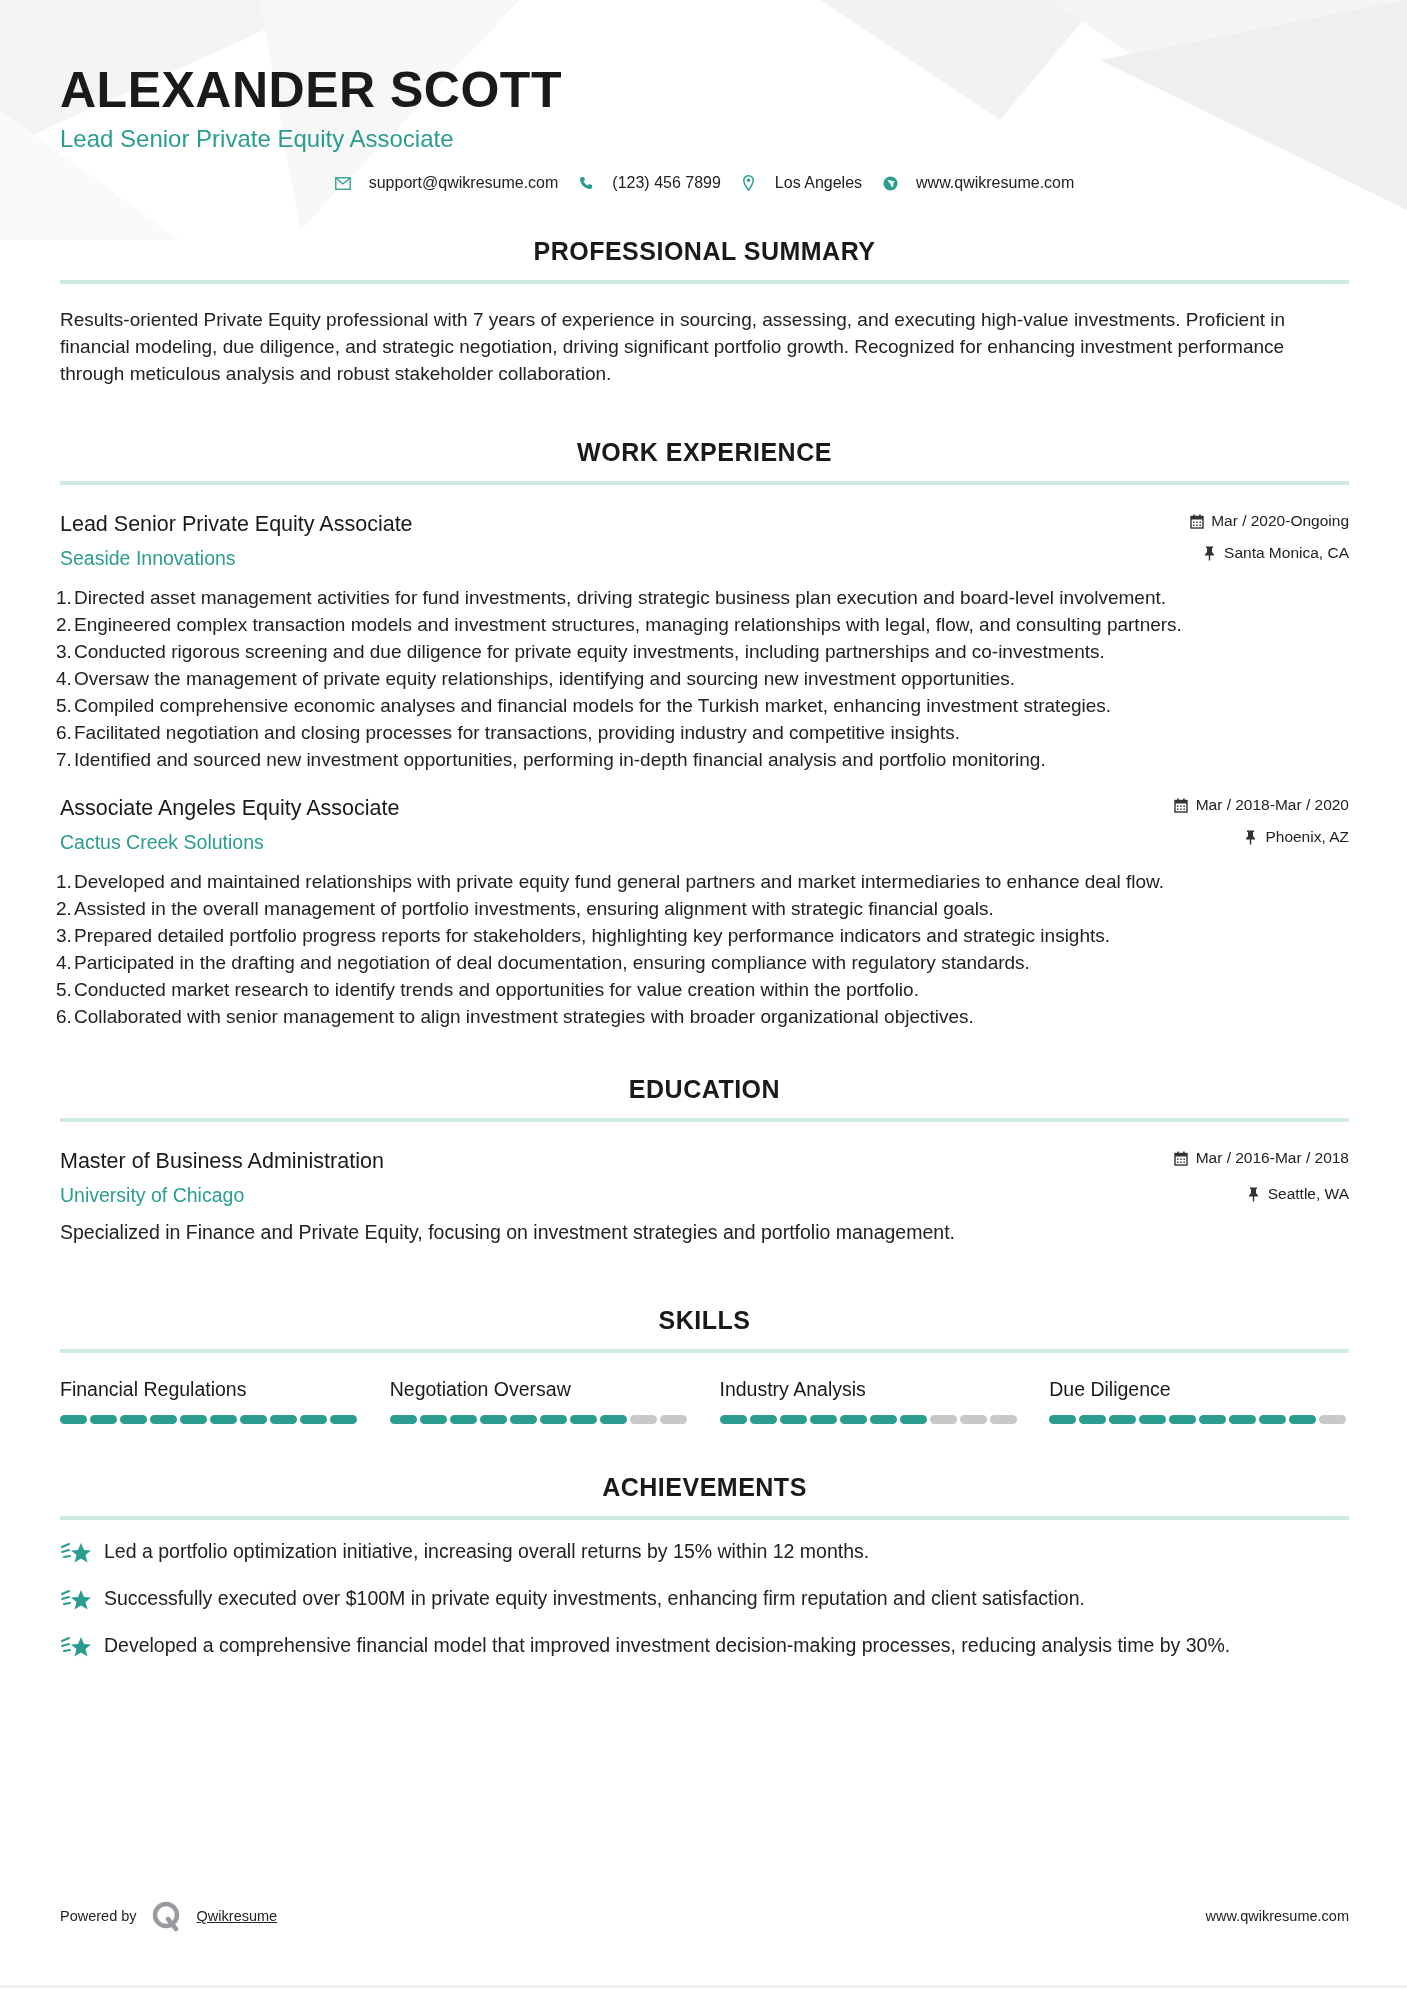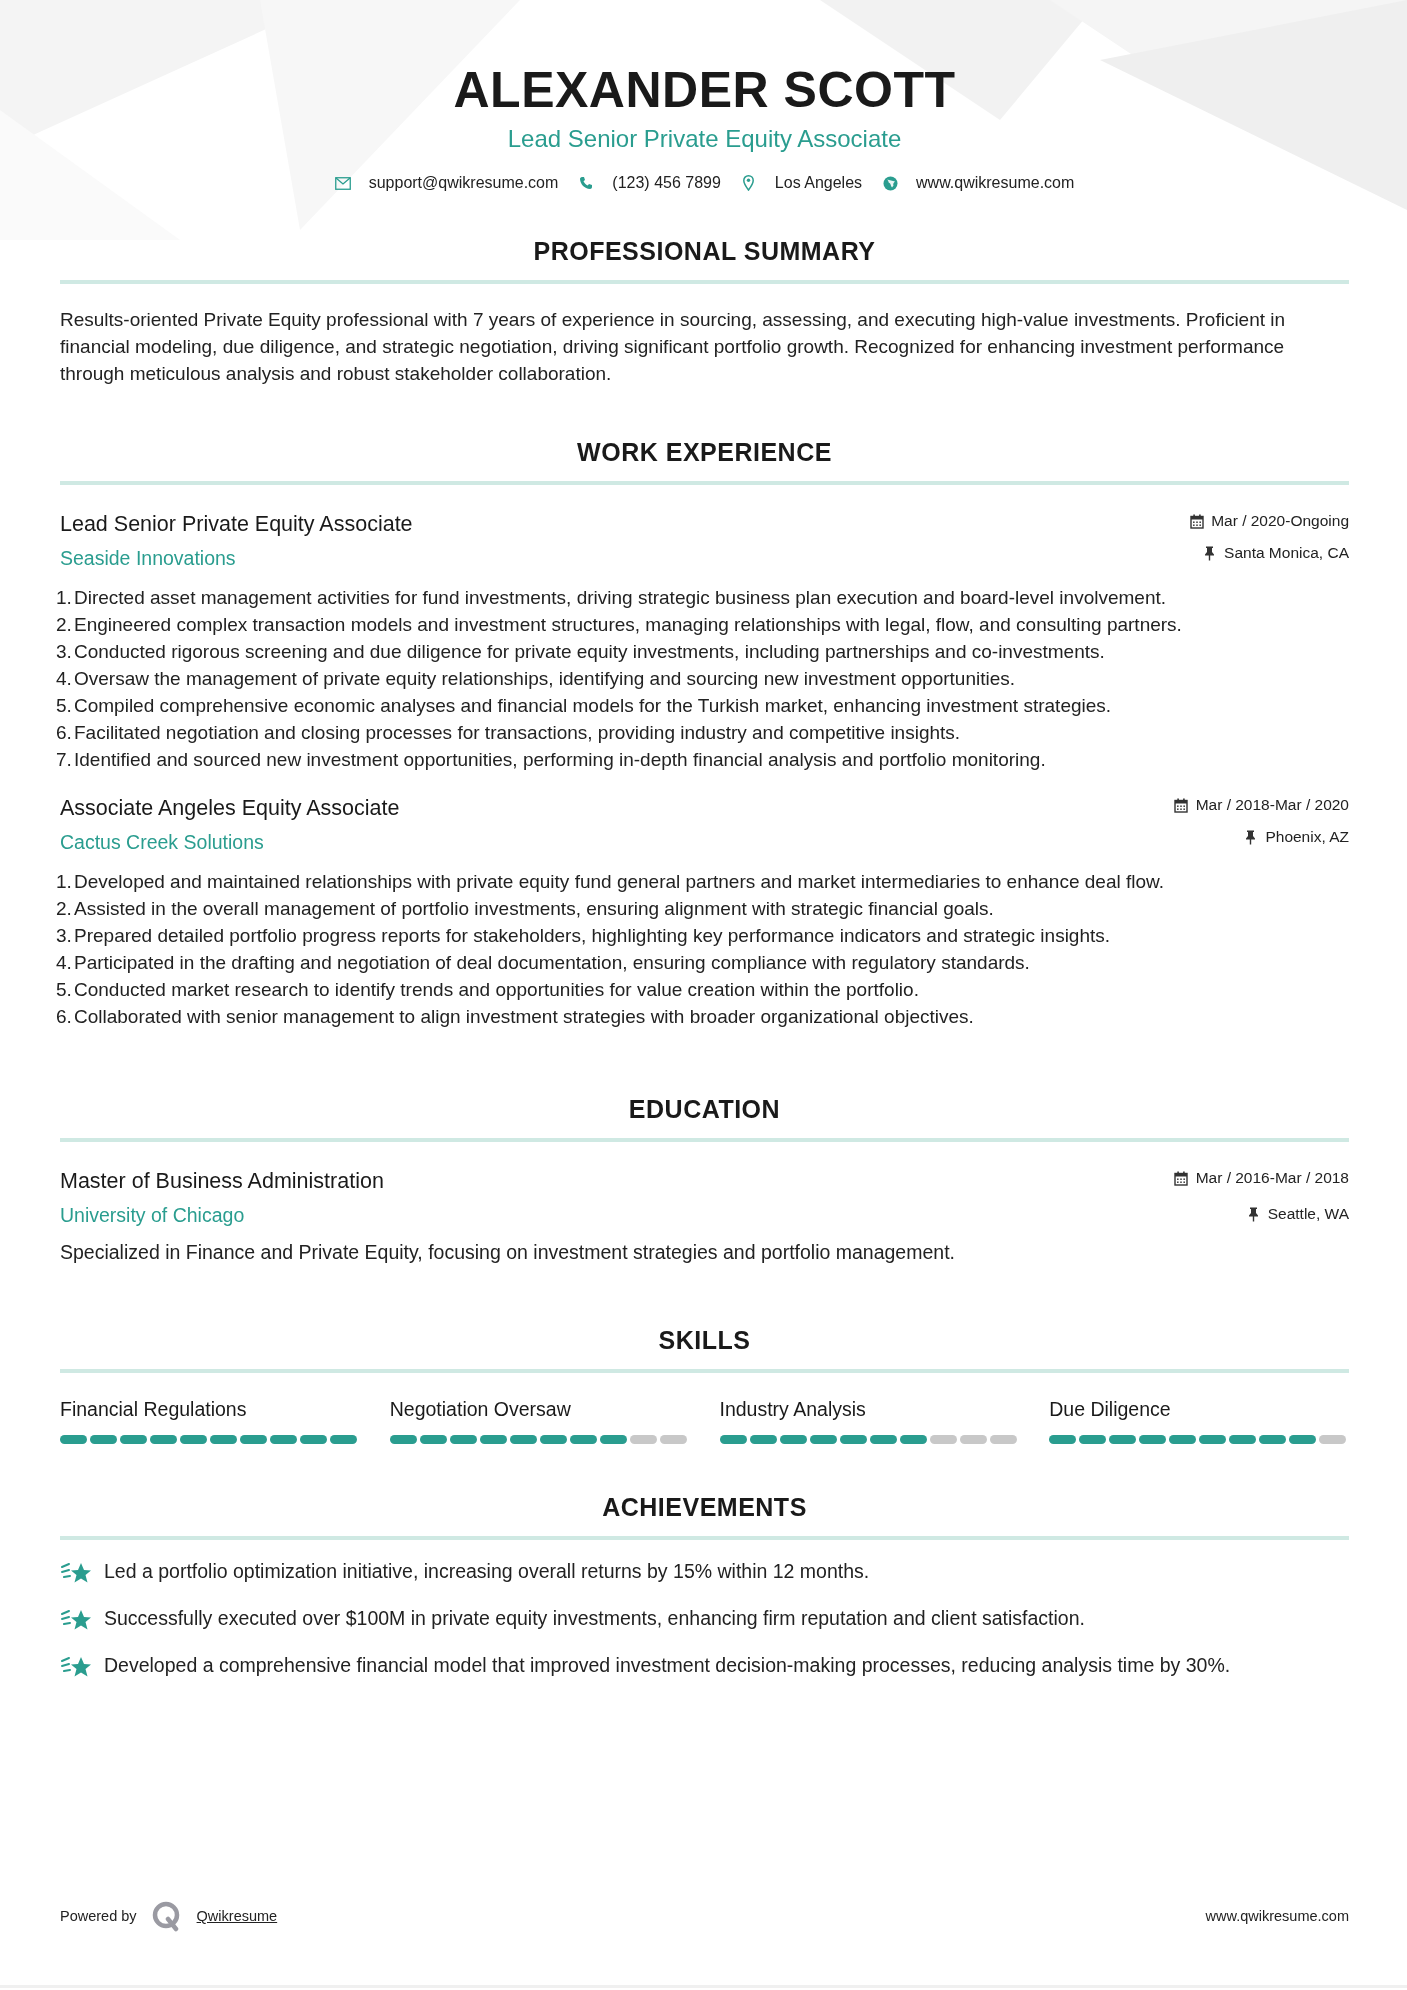--- a/index.html
+++ b/index.html
@@ -3,21 +3,21 @@
 <meta charset="utf-8">
 <style>
   * { box-sizing: border-box; margin: 0; padding: 0; }
   html, body { width: 1407px; height: 1990px; background: #ffffff; }
   body { font-family: "Liberation Sans", "DejaVu Sans", sans-serif; color: #1f1f1f; position: relative; overflow: hidden; }
 
   .bg-deco { position: absolute; left: 0; top: 0; width: 1407px; height: 240px; pointer-events: none; }
 
   .page { position: absolute; left: 60px; top: 0; width: 1289px; }
 
-  .header { text-align: center; padding-top: 62px; position: relative; }
+  .header { padding-top: 62px; position: relative; }
   .name { font-size: 50px; font-weight: 700; letter-spacing: 0.5px; color: #1a1a1a; line-height: 56px; }
   .title { font-size: 24px; color: #2a9d8f; margin-top: 6px; line-height: 30px; }
 
   .contact { display: flex; justify-content: center; align-items: center; gap: 0; margin-top: 20px; font-size: 16px; color: #222; }
   .contact-item { display: inline-flex; align-items: center; margin: 0 10px; }
   .contact-item .ico { width: 16px; height: 16px; margin-right: 18px; display: inline-flex; align-items: center; justify-content: center; }
 
   .section { margin-top: 0; }
   .section-title { text-align: center; font-size: 25px; font-weight: 700; letter-spacing: 0.5px; color: #1a1a1a; line-height: 30px; }
   .section-rule { height: 4px; background: #cfe9e3; margin-top: 14px; }
@@ -249,21 +249,21 @@
             <span class="txt">Conducted market research to identify trends and opportunities for value creation within the portfolio.</span>
           </li>
         <li>
             <span class="num">6.</span>
             <span class="txt">Collaborated with senior management to align investment strategies with broader organizational objectives.</span>
           </li>
       </ol>
     </div>
   </section>
 
-  <section class="section" style="margin-top:64px;">
+  <section class="section" style="margin-top:44px;">
     <h2 class="section-title">EDUCATION</h2>
     <div class="section-rule"></div>
     <div class="job" style="margin-top:26px;">
       <div class="job-head">
         <div class="job-left">
           <div class="role">Master of Business Administration</div>
           <div class="org">University of Chicago</div>
         </div>
         <div class="job-right">
           <div class="row">

